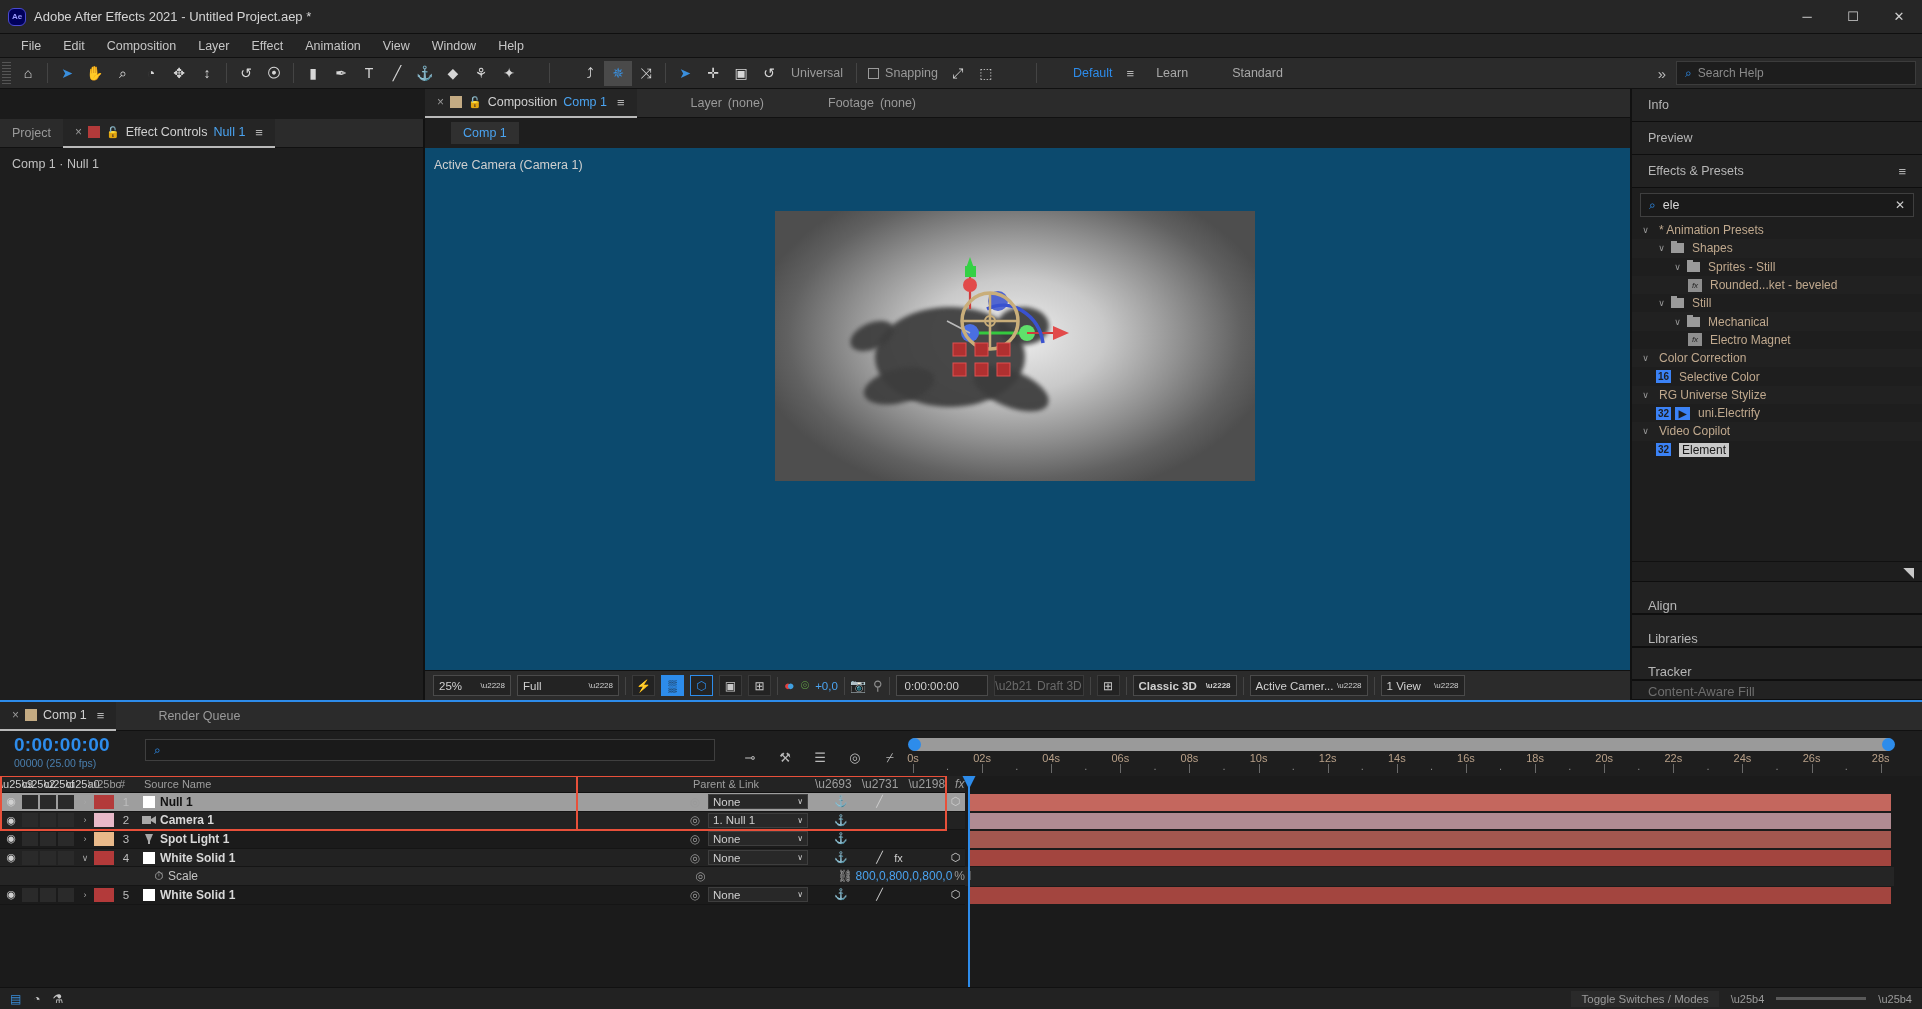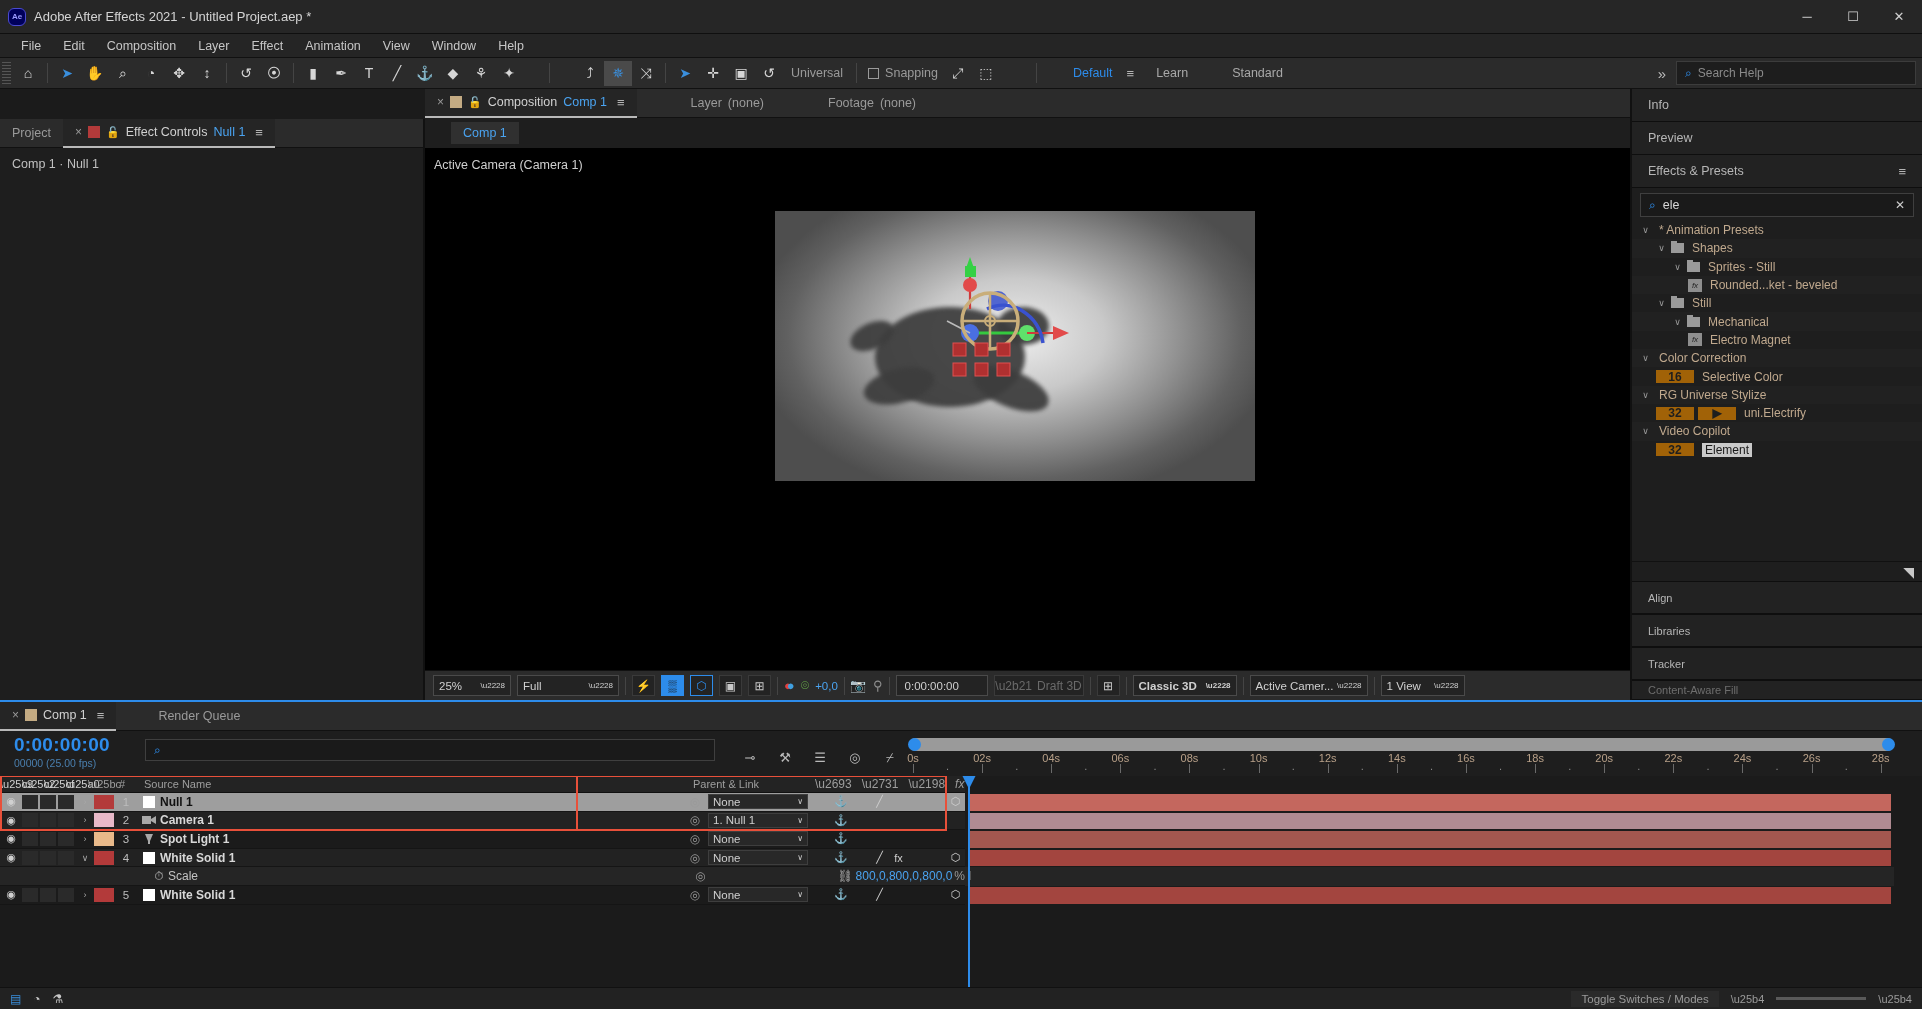--- a/index.html
+++ b/index.html
@@ -56,21 +56,21 @@
   .hamb { font-size:13px; color:#b5b5b5; margin-left:4px; }
   .crumb { font-size:12.5px; color:#c0c0c0; padding:9px 12px; }
 
   
   .comppanel { flex:1; background:#1e1e1e; display:flex; flex-direction:column; }
   .comptabs { height:29px; background:#2b2b2b; display:flex; align-items:center;
     border-bottom:1px solid #111; }
   .subtab-row { height:30px; display:flex; align-items:center; padding-left:26px;
     background:#1e1e1e; }
   .subtab { background:#303030; color:#4aa3f0; font-size:12.5px; padding:4px 12px; }
-  .viewport { flex:1; position:relative; background:#000000; }
+  .viewport { flex:1; position:relative; background:#0c4a6e; }
   .vp-label { position:absolute; top:10px; left:9px; font-size:12.5px; color:#cfcfcf; }
   .canvas { position:absolute; left:350px; top:63px; width:480px; height:270px;
     background:radial-gradient(ellipse 55% 62% at 50% 46%, #eeeeee 0%, #c9c9c9 34%,
       #8e8e8e 64%, #616161 86%, #4e4e4e 100%); }
   .shadow { position:absolute; background:#3d3d3d; border-radius:50%;
     filter:blur(2px); opacity:.93; }
   
   .vbar { height:30px; background:#2b2b2b; display:flex; align-items:center;
     gap:6px; padding:0 8px; border-top:1px solid #111; }
   .vsel { height:21px; background:#232323; border:1px solid #4a4a4a; color:#d0d0d0;
@@ -97,26 +97,26 @@
   .efx-list { flex:1; overflow:hidden; background:#1e1e1e; }
   .efx-row { height:18.3px; display:flex; align-items:center; font-size:12px;
     color:#c0a98e; gap:4px; }
   .efx-row.dark { background:#212121; }
   .efx-row.sel-row .pill { background:#c9c9c9; color:#1a1a1a; padding:0 3px; }
   .tw { width:11px; color:#9a9a9a; font-size:9px; text-align:center; }
   .fld { width:13px; height:10px; background:#9a9a9a; position:relative; }
   .fld:before{content:"";position:absolute;top:-2px;left:0;width:6px;height:2px;background:#9a9a9a;}
   .fxi { width:14px; height:13px; background:#8e8e8e; color:#232323; font-size:8px;
     font-style:italic; display:flex; align-items:center; justify-content:center; }
-  .bit { width:38px; height:13px; background:#a16207; color:#1e1e1e; font-size:12px;
+  .bit { width:15px; height:13px; background:#3b82f6; color:#1e1e1e; font-size:10px;
     font-weight:bold; display:flex; align-items:center; justify-content:center; }
   .newfx { height:20px; display:flex; align-items:center; justify-content:flex-end;
     padding-right:8px; border-top:1px solid #111; }
-  .rsec2 { height:33px; display:flex; align-items:center; padding:0 16px;
-    font-size:11px; color:#b6b6b6; border-top:1px solid #0e0e0e;
+  .rsec2 { height:33px; display:flex; align-items:flex-end; padding:0 16px;
+    font-size:13px; color:#b6b6b6; border-top:1px solid #0e0e0e;
     border-bottom:1px solid #0e0e0e; background:#222; }
 
   
   .timeline { position:absolute; top:700px; left:0; width:1922px; height:309px;
     background:#1b1b1b; border-top:2px solid #2d8ceb; display:flex; flex-direction:column; }
   .tl-tabs { height:29px; background:#2b2b2b; display:flex; align-items:center;
     border-bottom:1px solid #111; }
   .tl-top { height:45px; display:flex; align-items:stretch; background:#1e1e1e; }
   .tc-box { width:145px; padding:3px 0 0 14px; }
   .tc-main { color:#2d8ceb; font-size:19px; font-weight:bold; letter-spacing:.3px; }

